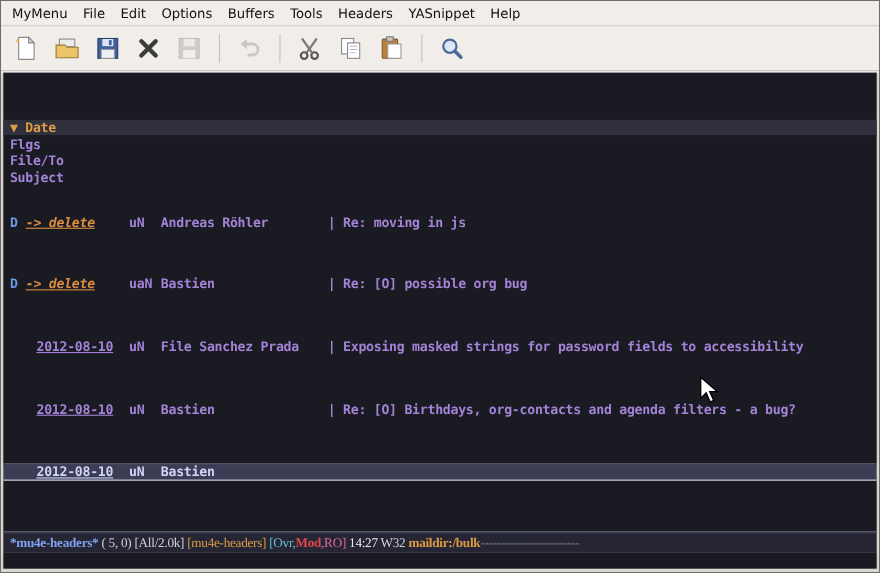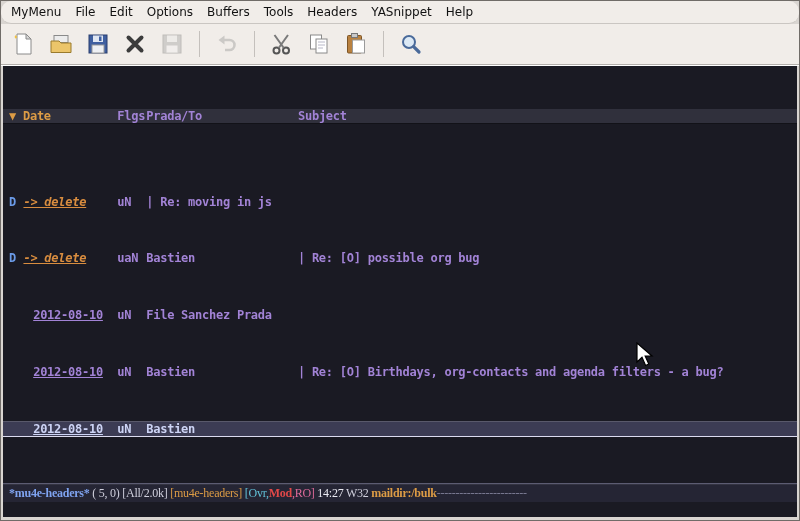--- a/index.html
+++ b/index.html
@@ -38,21 +38,21 @@
     background: linear-gradient(#f4f2f0, #ccc8c4);
     border: 1px solid #8e8a86; border-radius: 2px;
     font-size: 10px; line-height: 14px; text-align: center; color: #333;
   }
 
   
   .menubar {
     height: 23px; flex: 0 0 23px;
     background: #f1ede9; border-bottom: 1px solid #cac6c2;
     display: flex; align-items: center; padding-left: 3px;
-    font-size: 12px; color: #111; border-radius: 10px;
+    font-size: 12px; color: #111;
   }
   .menu-item { padding: 3px 7px; }
 
   
   .toolbar {
     height: 41px; flex: 0 0 41px;
     background: #f1ede9; border-bottom: 1px solid #b3afab;
     display: flex; align-items: center; padding-left: 7px; gap: 5px;
   }
   .tb-btn {
@@ -77,20 +77,21 @@
     font-size: 12px; letter-spacing: -0.25px; line-height: 14.2px;
     white-space: pre;
   }
 
   .header-line {
     background: var(--header_bg);
     height: 15px; line-height: 15px;
     display: flex; padding-left: 6px;
     font-weight: bold;
     border-bottom: 1px solid #121218;
+    flex-direction: column;
   }
   .hl-date    { width: 15ch; color: var(--accent_orange); }
   .hl-flags   { width: 4ch;  color: var(--accent_purple); }
   .hl-from    { min-width: 21ch; color: var(--accent_purple); }
   .hl-subject { color: var(--accent_purple); }
 
   .row { display: flex; padding-left: 6px; height: 14.2px; }
   .c-mark  { width: 2ch;  color: var(--mark); font-weight: bold; }
   .c-date  { width: 11ch; text-align: right; text-decoration: underline; }
   .c-gap   { width: 2ch; }
@@ -258,48 +259,50 @@
         </svg>
       </button>
     </div>
 
   <div class="frame">
     <div class="buffer">
 
       <div class="header-line">
         <span class="hl-date">▼ Date</span>
         <span class="hl-flags">Flgs</span>
-        <span class="hl-from">Prada/To</span>
+        <span class="hl-from">File/To</span>
         <span class="hl-subject">Subject</span>
       </div>
 
       <div class="msg-list">
   <div class="row unread marked">
     <span class="c-mark">D</span>
     <span class="c-date">-&gt; delete</span>
     <span class="c-gap"></span>
     <span class="c-flags">uN</span>
+    <span class="c-from">Andreas Röhler</span>
     <span class="c-subj">| Re: moving in js</span>
   </div>
 
   <div class="row unread marked">
     <span class="c-mark">D</span>
     <span class="c-date">-&gt; delete</span>
     <span class="c-gap"></span>
     <span class="c-flags">uaN</span>
     <span class="c-from">Bastien</span>
     <span class="c-subj">| Re: [O] possible org bug</span>
   </div>
 
   <div class="row unread">
     <span class="c-mark"></span>
     <span class="c-date">2012-08-10</span>
     <span class="c-gap"></span>
     <span class="c-flags">uN</span>
     <span class="c-from">File Sanchez Prada</span>
+    <span class="c-subj">| Exposing masked strings for password fields to accessibility</span>
   </div>
 
   <div class="row unread">
     <span class="c-mark"></span>
     <span class="c-date">2012-08-10</span>
     <span class="c-gap"></span>
     <span class="c-flags">uN</span>
     <span class="c-from">Bastien</span>
     <span class="c-subj">| Re: [O] Birthdays, org-contacts and agenda filters - a bug?</span>
   </div>

